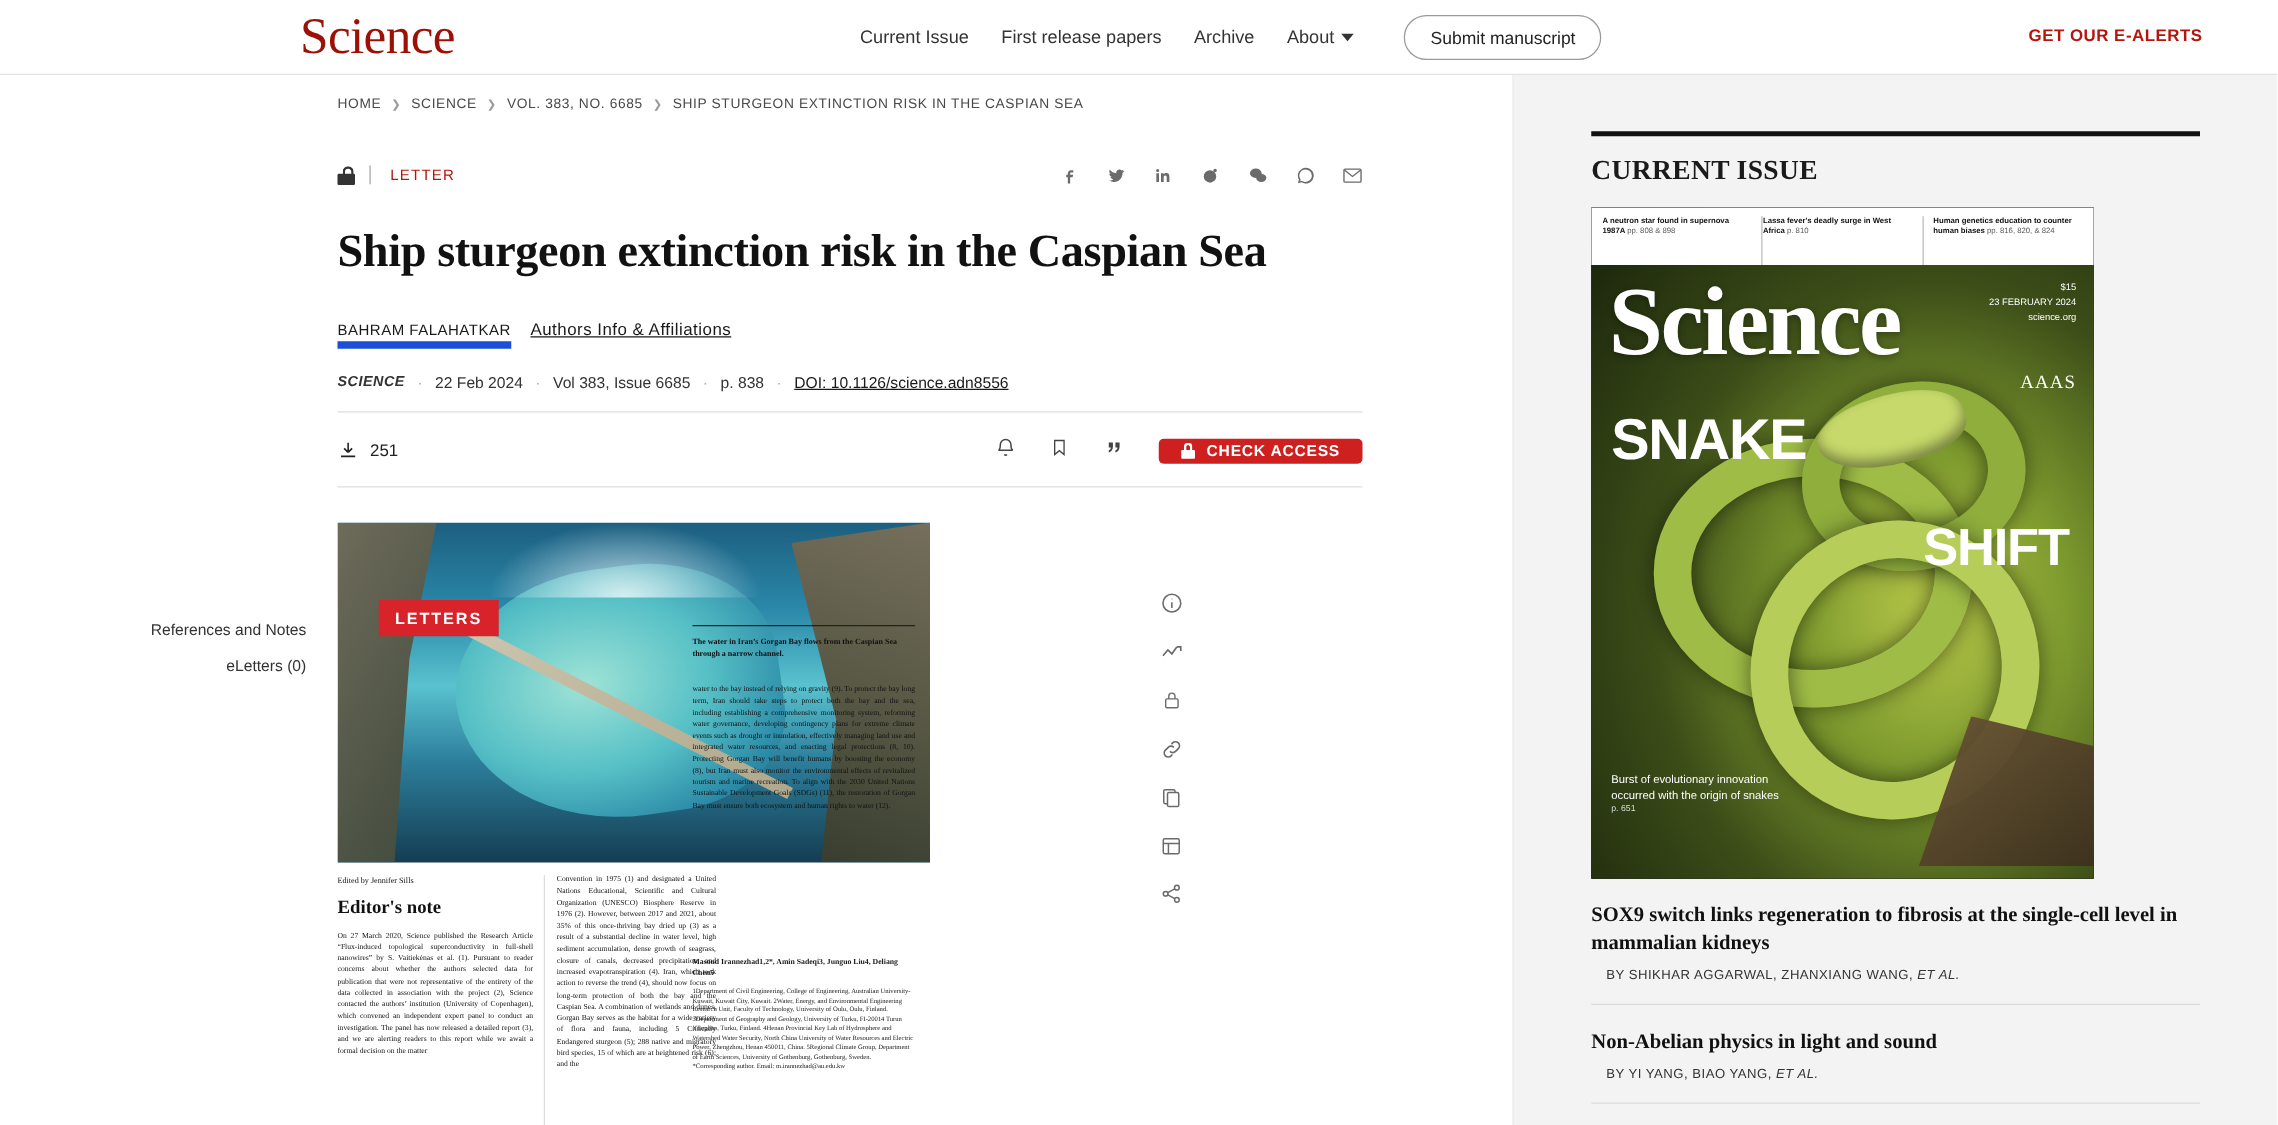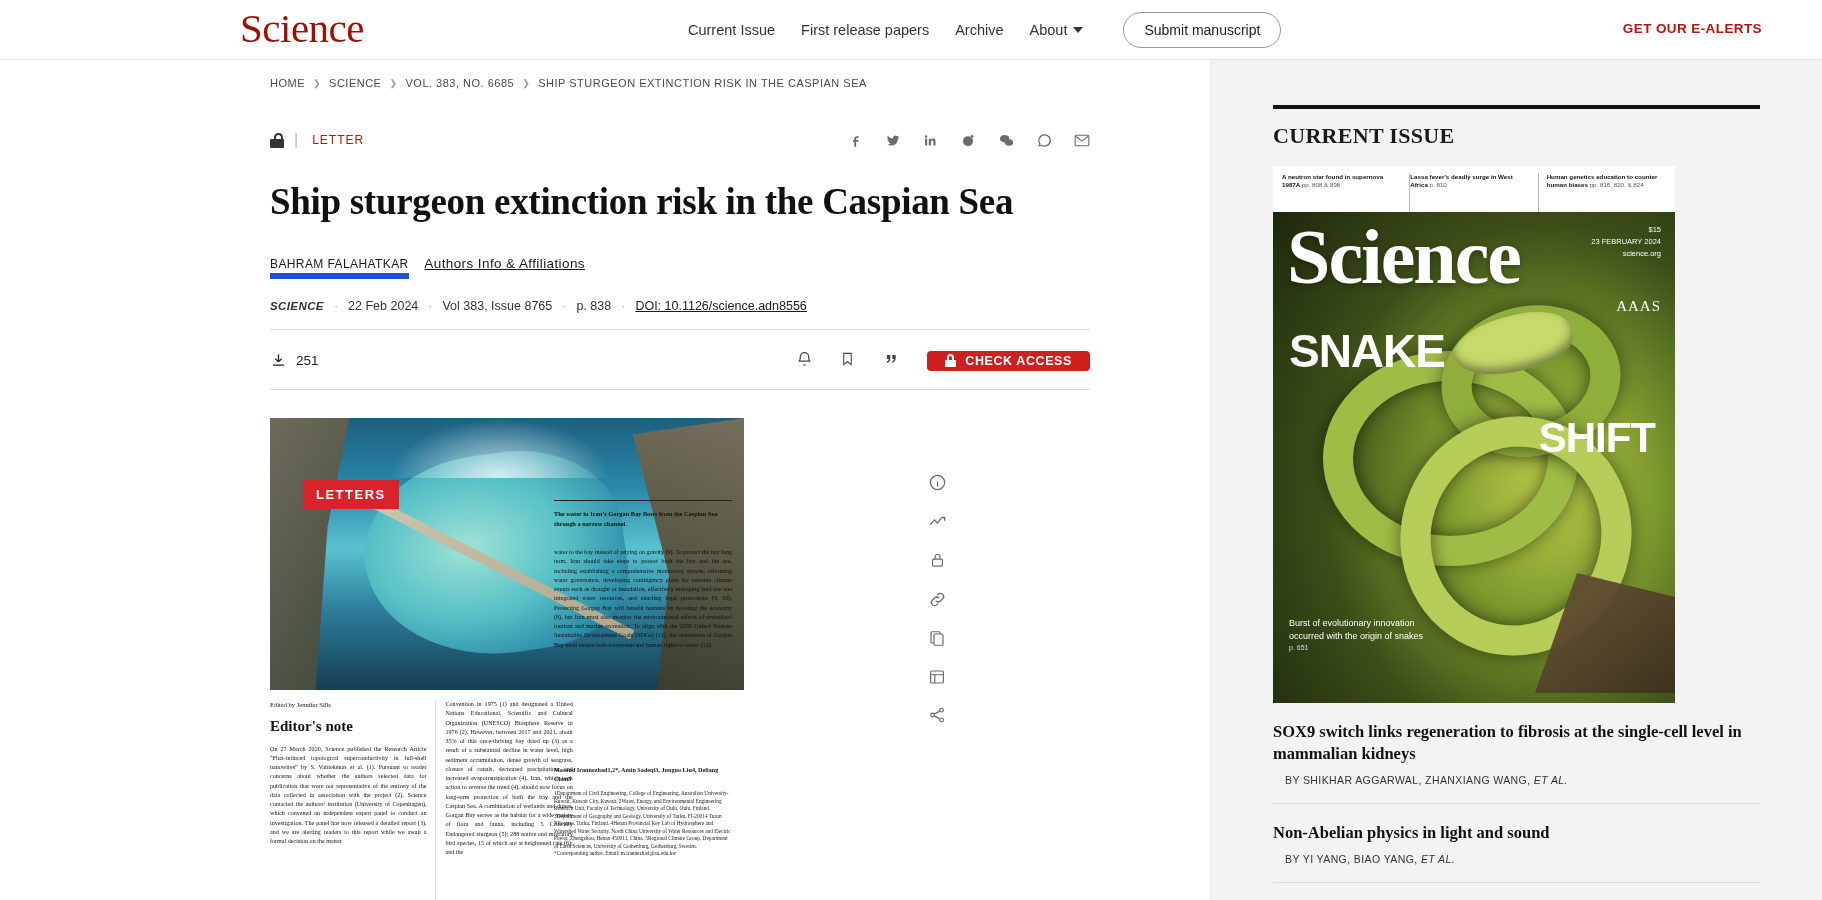--- a/index.html
+++ b/index.html
@@ -551,20 +551,24 @@
     <div class="breadcrumb">
       <a href="#">HOME</a>
       <span class="sep">❯</span>
       <a href="#">SCIENCE</a>
       <span class="sep">❯</span>
       <a href="#">VOL. 383, NO. 6685</a>
       <span class="sep">❯</span>
       <span class="current">SHIP STURGEON EXTINCTION RISK IN THE CASPIAN SEA</span>
     </div>
 
+    <div class="side-nav">
+      <div>References and Notes</div>
+      <div>eLetters (0)</div>
+    </div>
 
     <div class="article">
 
       <div class="meta-row">
         <span class="lock-open">
           <span class="shackle"></span>
             <span class="body"></span>
         </span>
         <span class="vbar">|</span>
         <span class="letter-tag">LETTER</span>
@@ -616,21 +620,21 @@
       <div class="authors-row">
         <a href="#" class="auth">BAHRAM FALAHATKAR</a>
         <a href="#" class="affil">Authors Info &amp; Affiliations</a>
       </div>
 
       <div class="pub-row">
         <span class="jr">SCIENCE</span>
         <span class="dot">·</span>
         <span>22 Feb 2024</span>
         <span class="dot">·</span>
-        <span>Vol 383, Issue 8765</span>
+        <span>Vol 383, Issue 6685</span>
         <span class="dot">·</span>
         <span>p. 838</span>
         <span class="dot">·</span>
         <a href="#">DOI: 10.1126/science.adn8556</a>
       </div>
 
       <div class="action-row">
         <span class="downloads">
           <svg width="17" height="17" viewBox="0 0 24 24" fill="none" stroke="#222" stroke-width="1.8">
               <path d="M12 3v11m0 0l-4.5-4.5M12 14l4.5-4.5"></path>

